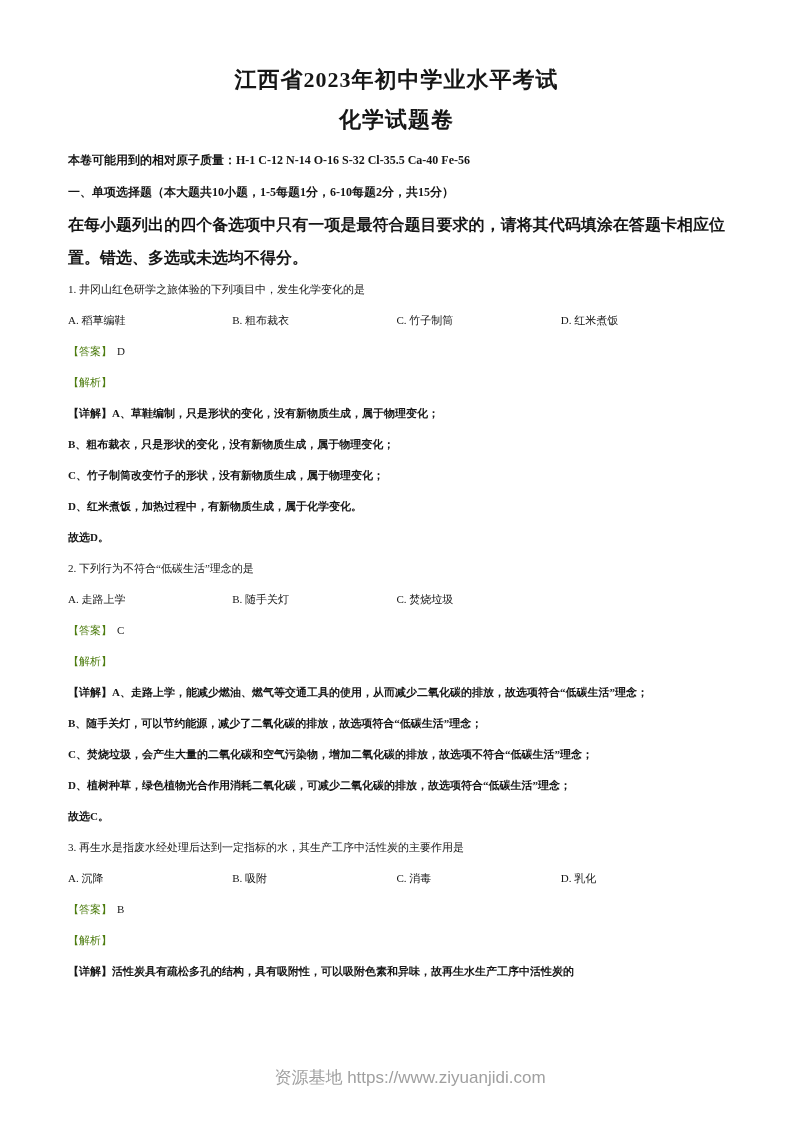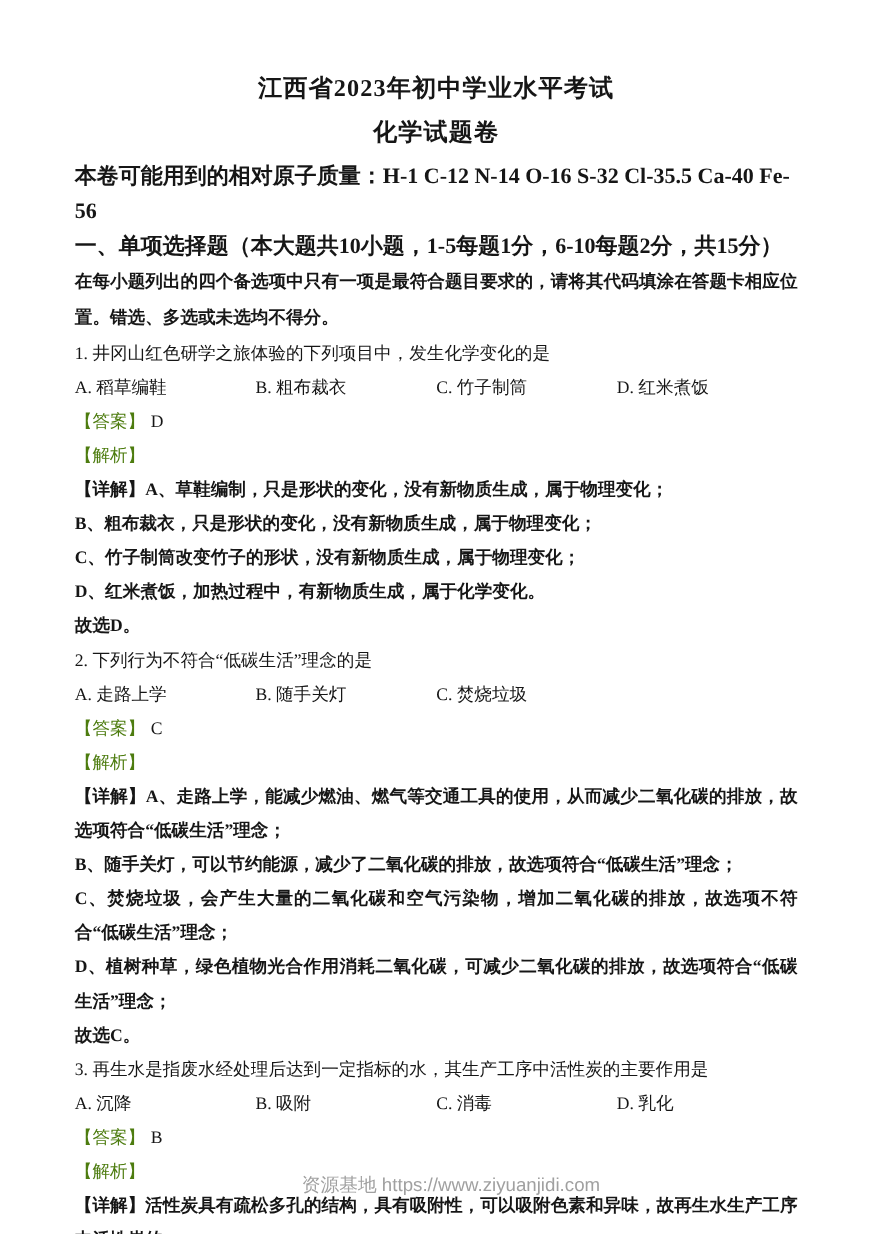--- a/index.html
+++ b/index.html
@@ -21,31 +21,31 @@
     font-size: 22px; font-weight: bold;
     text-align: center; line-height: 40px;
     letter-spacing: 1px;
   }
   .doc-subtitle {
     font-size: 22px; font-weight: bold;
     text-align: center; line-height: 40px;
     letter-spacing: 1px;
   }
   .bold-line {
-    font-size: 20px; font-weight: bold;
+    font-size: 12px; font-weight: bold;
     line-height: 32px;
   }
   .atomic-note { margin-top: 4px; }
   .instructions {
     font-size: 16px; font-weight: bold;
     line-height: 33px;
     text-align: justify;
   }
   .line {
-    font-size: 16px;
+    font-size: 11px;
     line-height: 31px;
   }
   .detail { text-align: justify; font-weight: bold; }
   .options-row {
     display: grid;
     grid-template-columns: 1fr 1fr 1fr 1fr;
   }
   .accent { color: #4d7c0f; }
   .answer-value { margin-left: 5px; }
   .footer {

